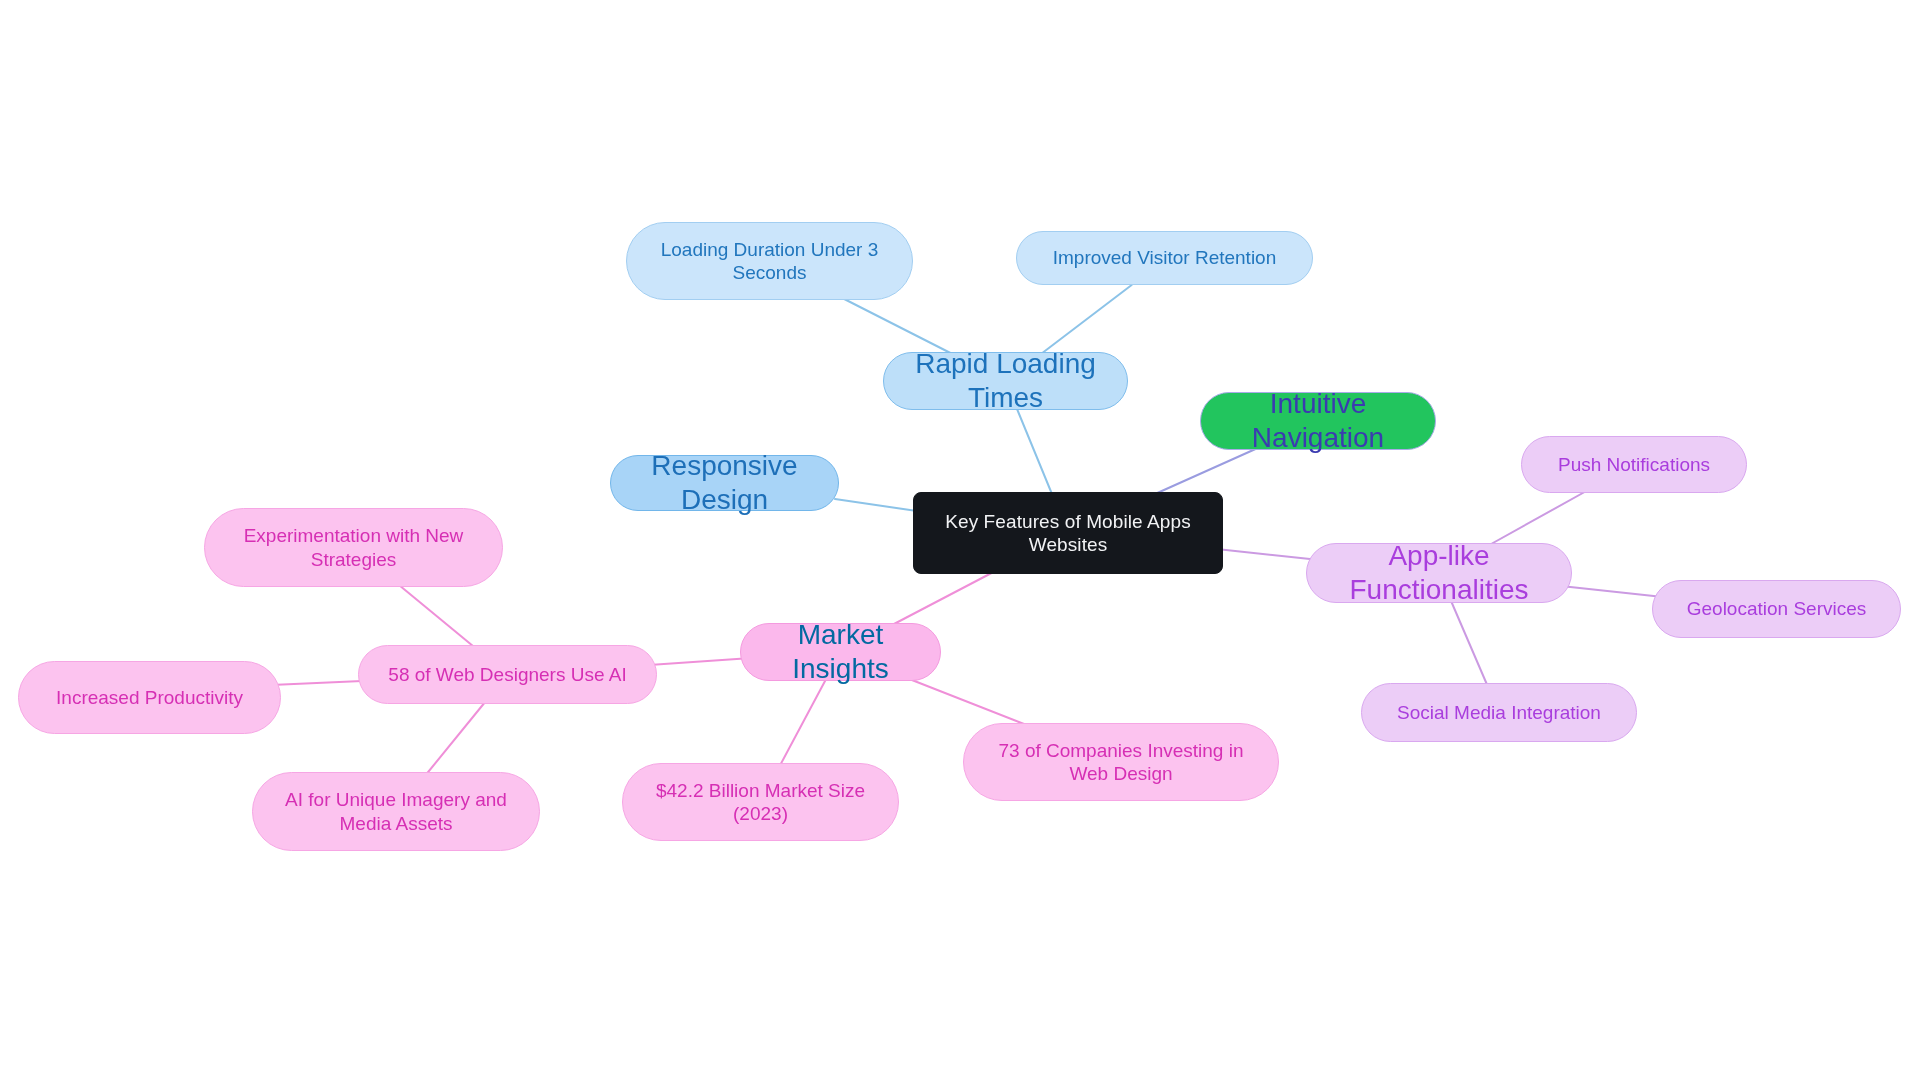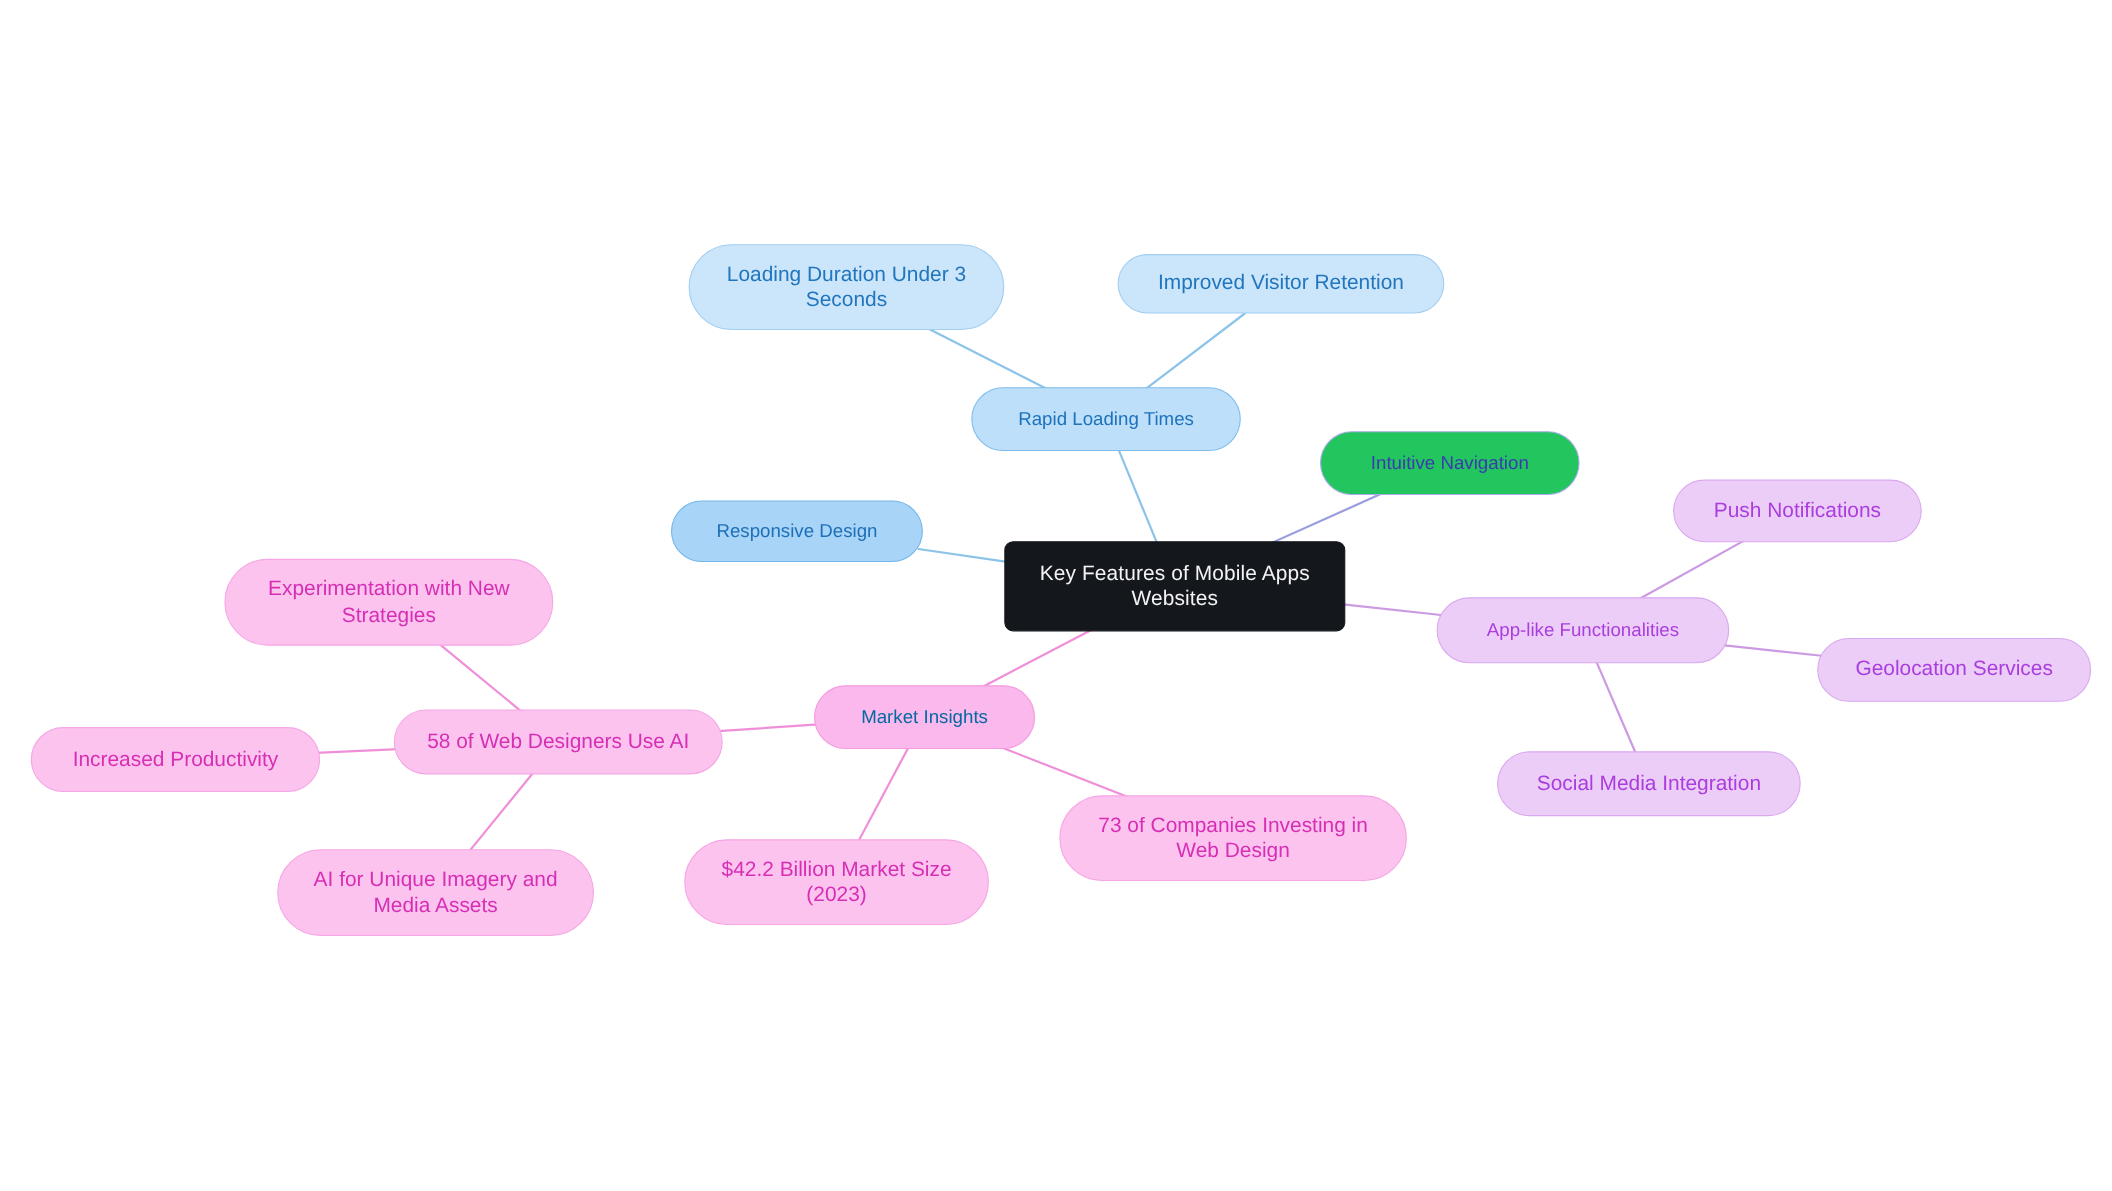--- a/index.html
+++ b/index.html
@@ -44,21 +44,21 @@
   .node-root {
     border-radius: 8px;
     font-size: 19px;
     letter-spacing: 0.1px;
   }
   .node-label {
     display: block;
     width: 100%;
     white-space: pre-line;
   }
-  .n-lvl1 { font-size: 17px; }
+  .n-lvl1 { font-size: 28px; }
   .n-lvl2 { font-size: 19px; }
 </style>
 </head>
 <body>
 
 <div id="mindmap-root">
   <svg id="edge-layer" viewBox="0 0 1920 1083" xmlns="http://www.w3.org/2000/svg">
       <line x1="1052.7861842105262" y1="496" x2="1015.7796052631579" y2="406" stroke="#8cc3e8" stroke-width="2" stroke-linecap="round"></line>
       <line x1="956.3333333333334" y1="356" x2="838.3333333333334" y2="296" stroke="#8cc3e8" stroke-width="2" stroke-linecap="round"></line>
       <line x1="1038.3512396694214" y1="356" x2="1131.6487603305786" y2="285" stroke="#8cc3e8" stroke-width="2" stroke-linecap="round"></line>
@@ -89,16 +89,16 @@
     <div class="node n-lvl2" style="left: 1652px; top: 580px; width: 249px; height: 58px; background: rgb(236, 205, 247); border-color: rgb(217, 168, 239); color: rgb(169, 61, 221);"><span class="node-label">Geolocation Services</span></div>
     <div class="node n-lvl2" style="left: 1361px; top: 683px; width: 276px; height: 59px; background: rgb(236, 205, 247); border-color: rgb(217, 168, 239); color: rgb(169, 61, 221);"><span class="node-label">Social Media Integration</span></div>
     <div class="node n-lvl1" style="left: 740px; top: 623px; width: 201px; height: 58px; background: rgb(251, 184, 236); border-color: rgb(244, 154, 223); color: #0369a1; text-align: center;"><span class="node-label">Market Insights</span></div>
     <div class="node n-lvl2" style="left: 963px; top: 723px; width: 316px; height: 78px; background: rgb(252, 195, 239); border-color: rgb(246, 166, 228); color: rgb(214, 47, 180);"><span class="node-label">73 of Companies Investing in
 Web Design</span></div>
     <div class="node n-lvl2" style="left: 622px; top: 763px; width: 277px; height: 78px; background: rgb(252, 195, 239); border-color: rgb(246, 166, 228); color: rgb(214, 47, 180);"><span class="node-label">$42.2 Billion Market Size
 (2023)</span></div>
     <div class="node n-lvl2" style="left: 358px; top: 645px; width: 299px; height: 59px; background: rgb(252, 195, 239); border-color: rgb(246, 166, 228); color: rgb(214, 47, 180);"><span class="node-label">58 of Web Designers Use AI</span></div>
     <div class="node n-lvl2" style="left: 204px; top: 508px; width: 299px; height: 79px; background: rgb(252, 195, 239); border-color: rgb(246, 166, 228); color: rgb(214, 47, 180);"><span class="node-label">Experimentation with New
 Strategies</span></div>
-    <div class="node n-lvl2" style="left: 28px; top: 661px; width: 263px; height: 59px; background: rgb(252, 195, 239); border-color: rgb(246, 166, 228); color: rgb(214, 47, 180);"><span class="node-label">Increased Productivity</span></div>
+    <div class="node n-lvl2" style="left: 18px; top: 661px; width: 263px; height: 73px; background: rgb(252, 195, 239); border-color: rgb(246, 166, 228); color: rgb(214, 47, 180);"><span class="node-label">Increased Productivity</span></div>
     <div class="node n-lvl2" style="left: 252px; top: 772px; width: 288px; height: 79px; background: rgb(252, 195, 239); border-color: rgb(246, 166, 228); color: rgb(214, 47, 180);"><span class="node-label">AI for Unique Imagery and
 Media Assets</span></div>
   </div>
 
 </body></html>

